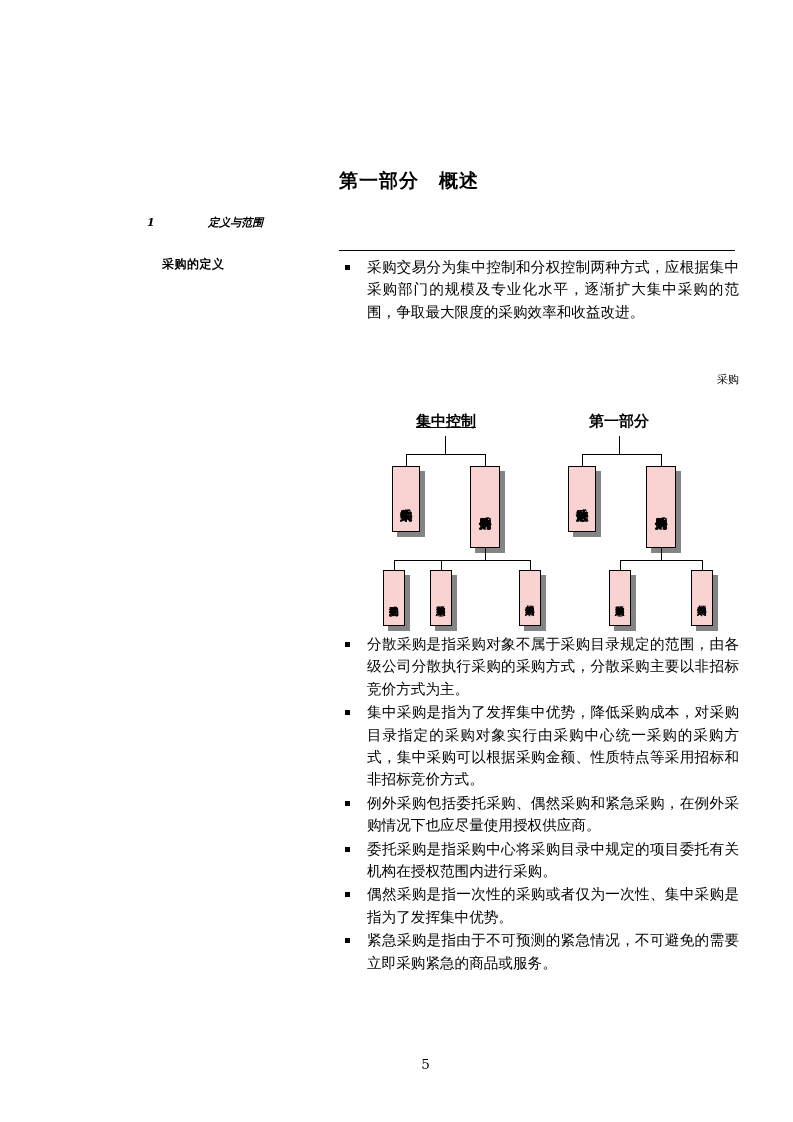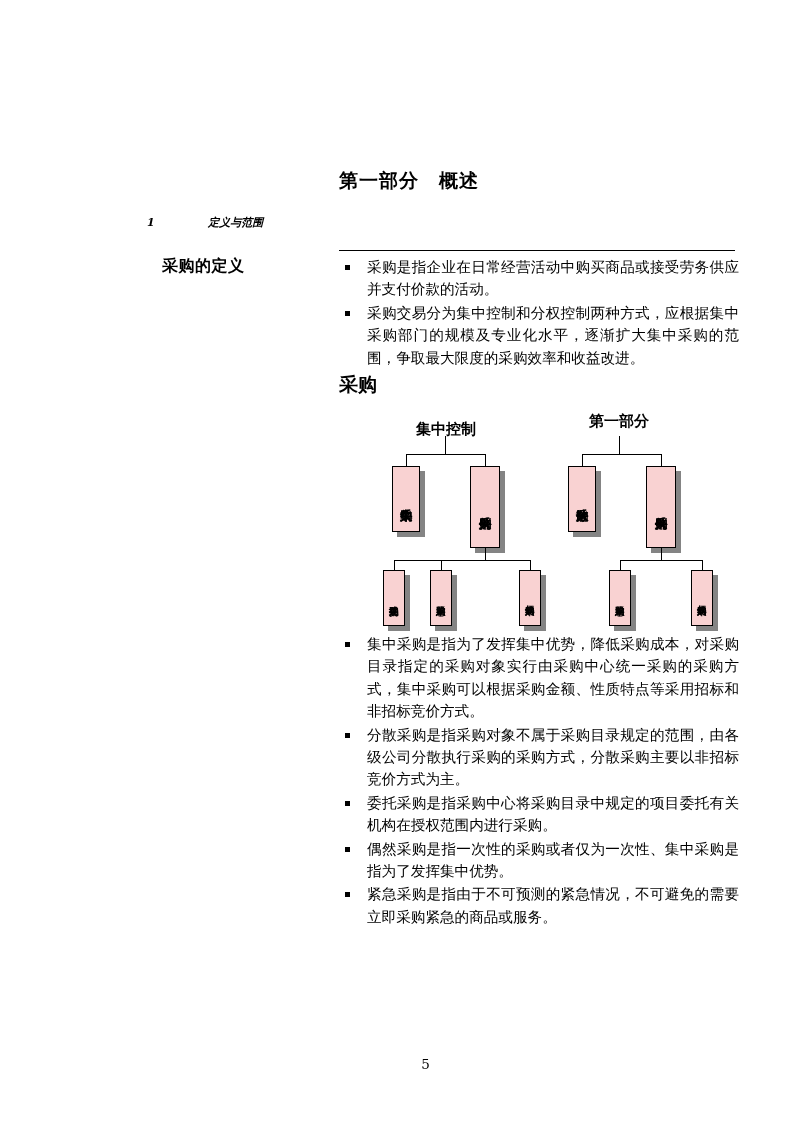--- a/index.html
+++ b/index.html
@@ -36,21 +36,21 @@
     top: 215px;
     font-size: 11px;
     font-weight: bold;
     font-style: italic;
     white-space: pre;
   }
   .sub-heading {
     position: absolute;
     left: 133px;
     top: 256px;
-    font-size: 16px;
+    font-size: 12px;
     font-weight: bold;
     letter-spacing: .5px;
     white-space: pre;
   }
 
   
   .hrule {
     position: absolute;
     left: 310px;
     top: 250px;
@@ -93,23 +93,23 @@
     left: 310px;
     top: 372px;
     width: 400px;
     height: 255px;
   }
   .dg-title {
     position: absolute;
     left: 0;
     top: 0;
     width: 400px;
-    text-align: left;
-    font-size: 19px;
-    font-weight: bold;
+    text-align: right;
+    font-size: 11px;
+    font-weight: normal;
   }
   .branch-label {
     position: absolute;
     font-size: 15px;
     font-weight: bold;
     white-space: nowrap;
     text-align: center;
   }
 
   .node {
@@ -154,29 +154,28 @@
 
   <div class="part-title">第一部分　概述</div>
 
   <div class="section-num-row"><span>1</span><span>		</span><span>定义与范围</span></div>
 
   <div class="sub-heading">采购的定义</div>
 
   <div class="hrule"></div>
 
   <div class="bullets top">
-    <div class="bullet">采购是指企业在日常经营活动中购买商品或接受劳务供应并支付价款的活动。</div>
     <div class="bullet">采购交易分为集中控制和分权控制两种方式，应根据集中采购部门的规模及专业化水平，逐渐扩大集中采购的范围，争取最大限度的采购效率和收益改进。</div>
   </div>
 
   <div class="diagram">
 
     <div class="dg-title">采购</div>
 
-    <div class="branch-label" style="left:62px; top:48px; width:90px;">集中控制</div>
+    <div class="branch-label" style="left:62px; top:40px; width:90px;text-decoration:underline;">集中控制</div>
 
     <div class="conn v" style="left:106px; top:64px; height:18px;"></div>
     <div class="conn h" style="left:67px; top:82px; width:80px;"></div>
     <div class="conn v" style="left:67px; top:82px; height:12px;"></div>
     <div class="conn v" style="left:146px; top:82px; height:12px;"></div>
 
     <div class="node lvl2" style="left:53px; top:94px; width:28px; height:66px;">集中采购</div>
     <div class="node lvl2" style="left:131px; top:94px; width:30px; height:82px;">例外采购</div>
 
     <div class="conn v" style="left:146px; top:176px; height:12px;"></div>
@@ -203,22 +202,23 @@
     <div class="conn h" style="left:281px; top:188px; width:83px;"></div>
     <div class="conn v" style="left:281px; top:188px; height:10px;"></div>
     <div class="conn v" style="left:363px; top:188px; height:10px;"></div>
 
     <div class="node lvl3" style="left:270px; top:198px; width:22px; height:56px;">紧急采购</div>
     <div class="node lvl3" style="left:352px; top:198px; width:22px; height:56px;">偶然采购</div>
 
   </div>
 
   <div class="bullets bottom">
+    <div class="bullet">分散采购是指采购对象不属于采购目录规定的范围，由各级公司分散执行采购的采购方式，分散采购主要以非招标竞价方式为主。</div>
     <div class="bullet">集中采购是指为了发挥集中优势，降低采购成本，对采购目录指定的采购对象实行由采购中心统一采购的采购方式，集中采购可以根据采购金额、性质特点等采用招标和非招标竞价方式。</div>
-    <div class="bullet">分散采购是指采购对象不属于采购目录规定的范围，由各级公司分散执行采购的采购方式，分散采购主要以非招标竞价方式为主。</div>
+    <div class="bullet">例外采购包括委托采购、偶然采购和紧急采购，在例外采购情况下也应尽量使用授权供应商。</div>
     <div class="bullet">委托采购是指采购中心将采购目录中规定的项目委托有关机构在授权范围内进行采购。</div>
     <div class="bullet">偶然采购是指一次性的采购或者仅为一次性、集中采购是指为了发挥集中优势。</div>
     <div class="bullet">紧急采购是指由于不可预测的紧急情况，不可避免的需要立即采购紧急的商品或服务。</div>
   </div>
 
   <div class="page-num">5</div>
 
 </div>
 
 </body></html>

